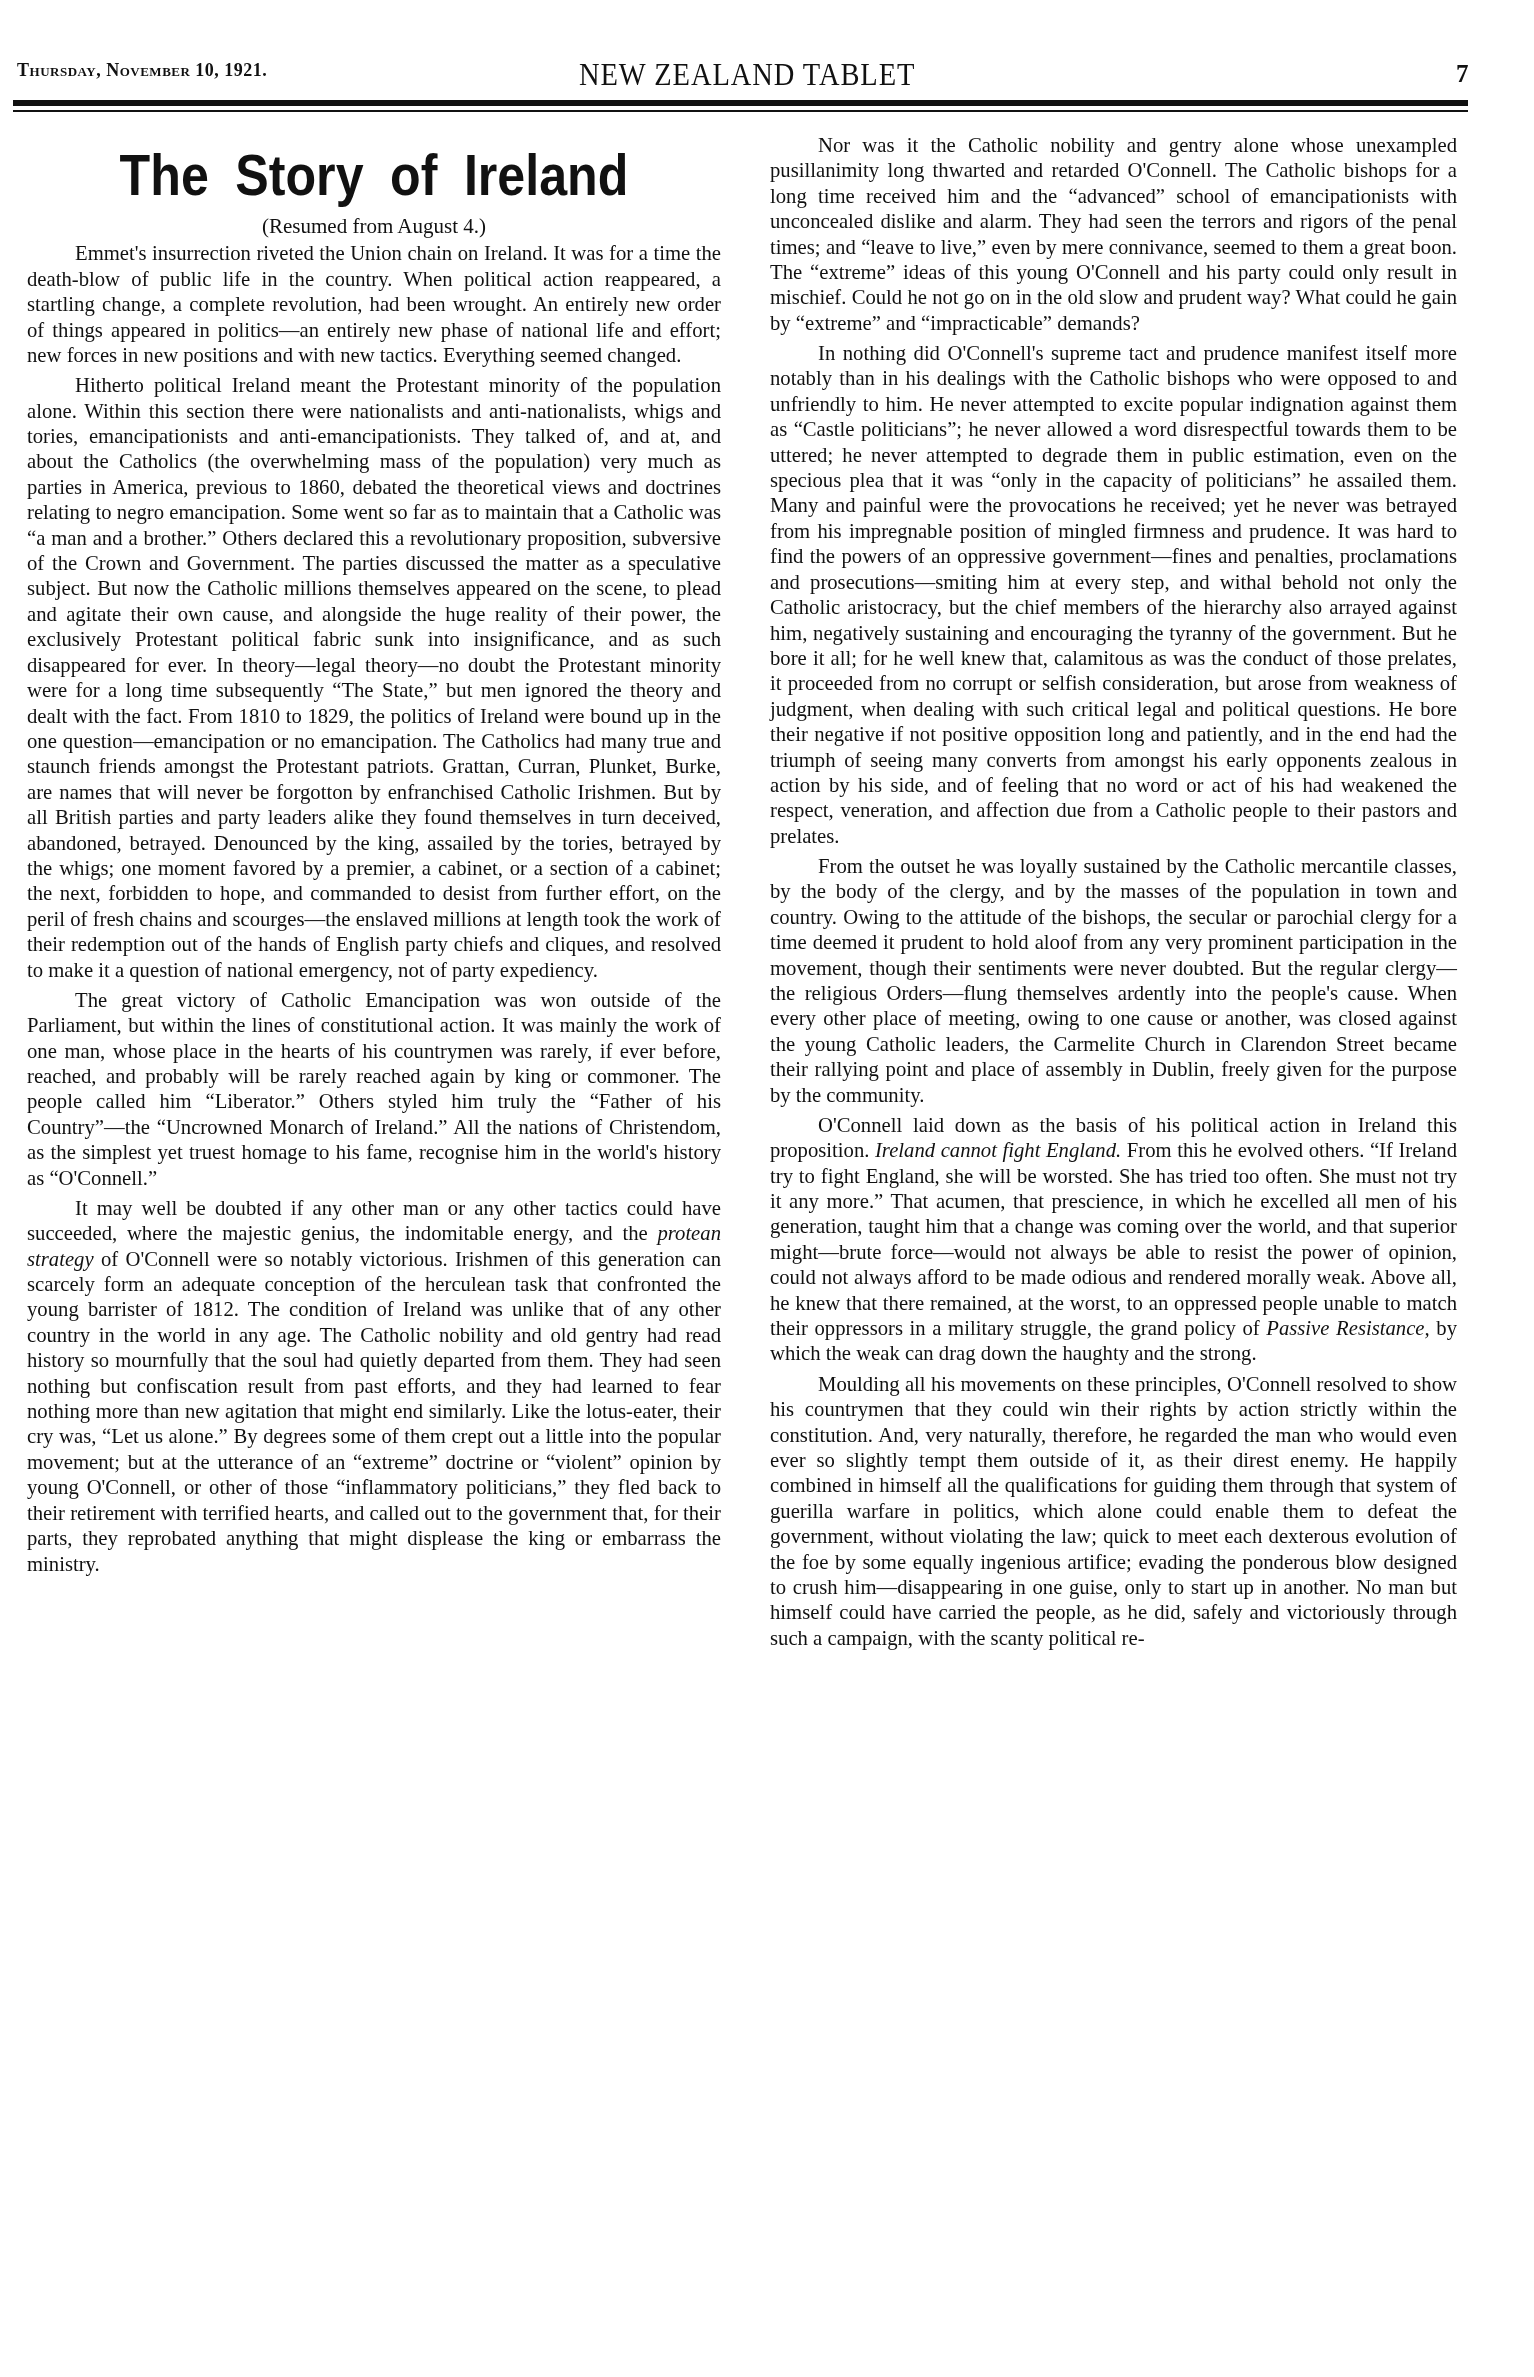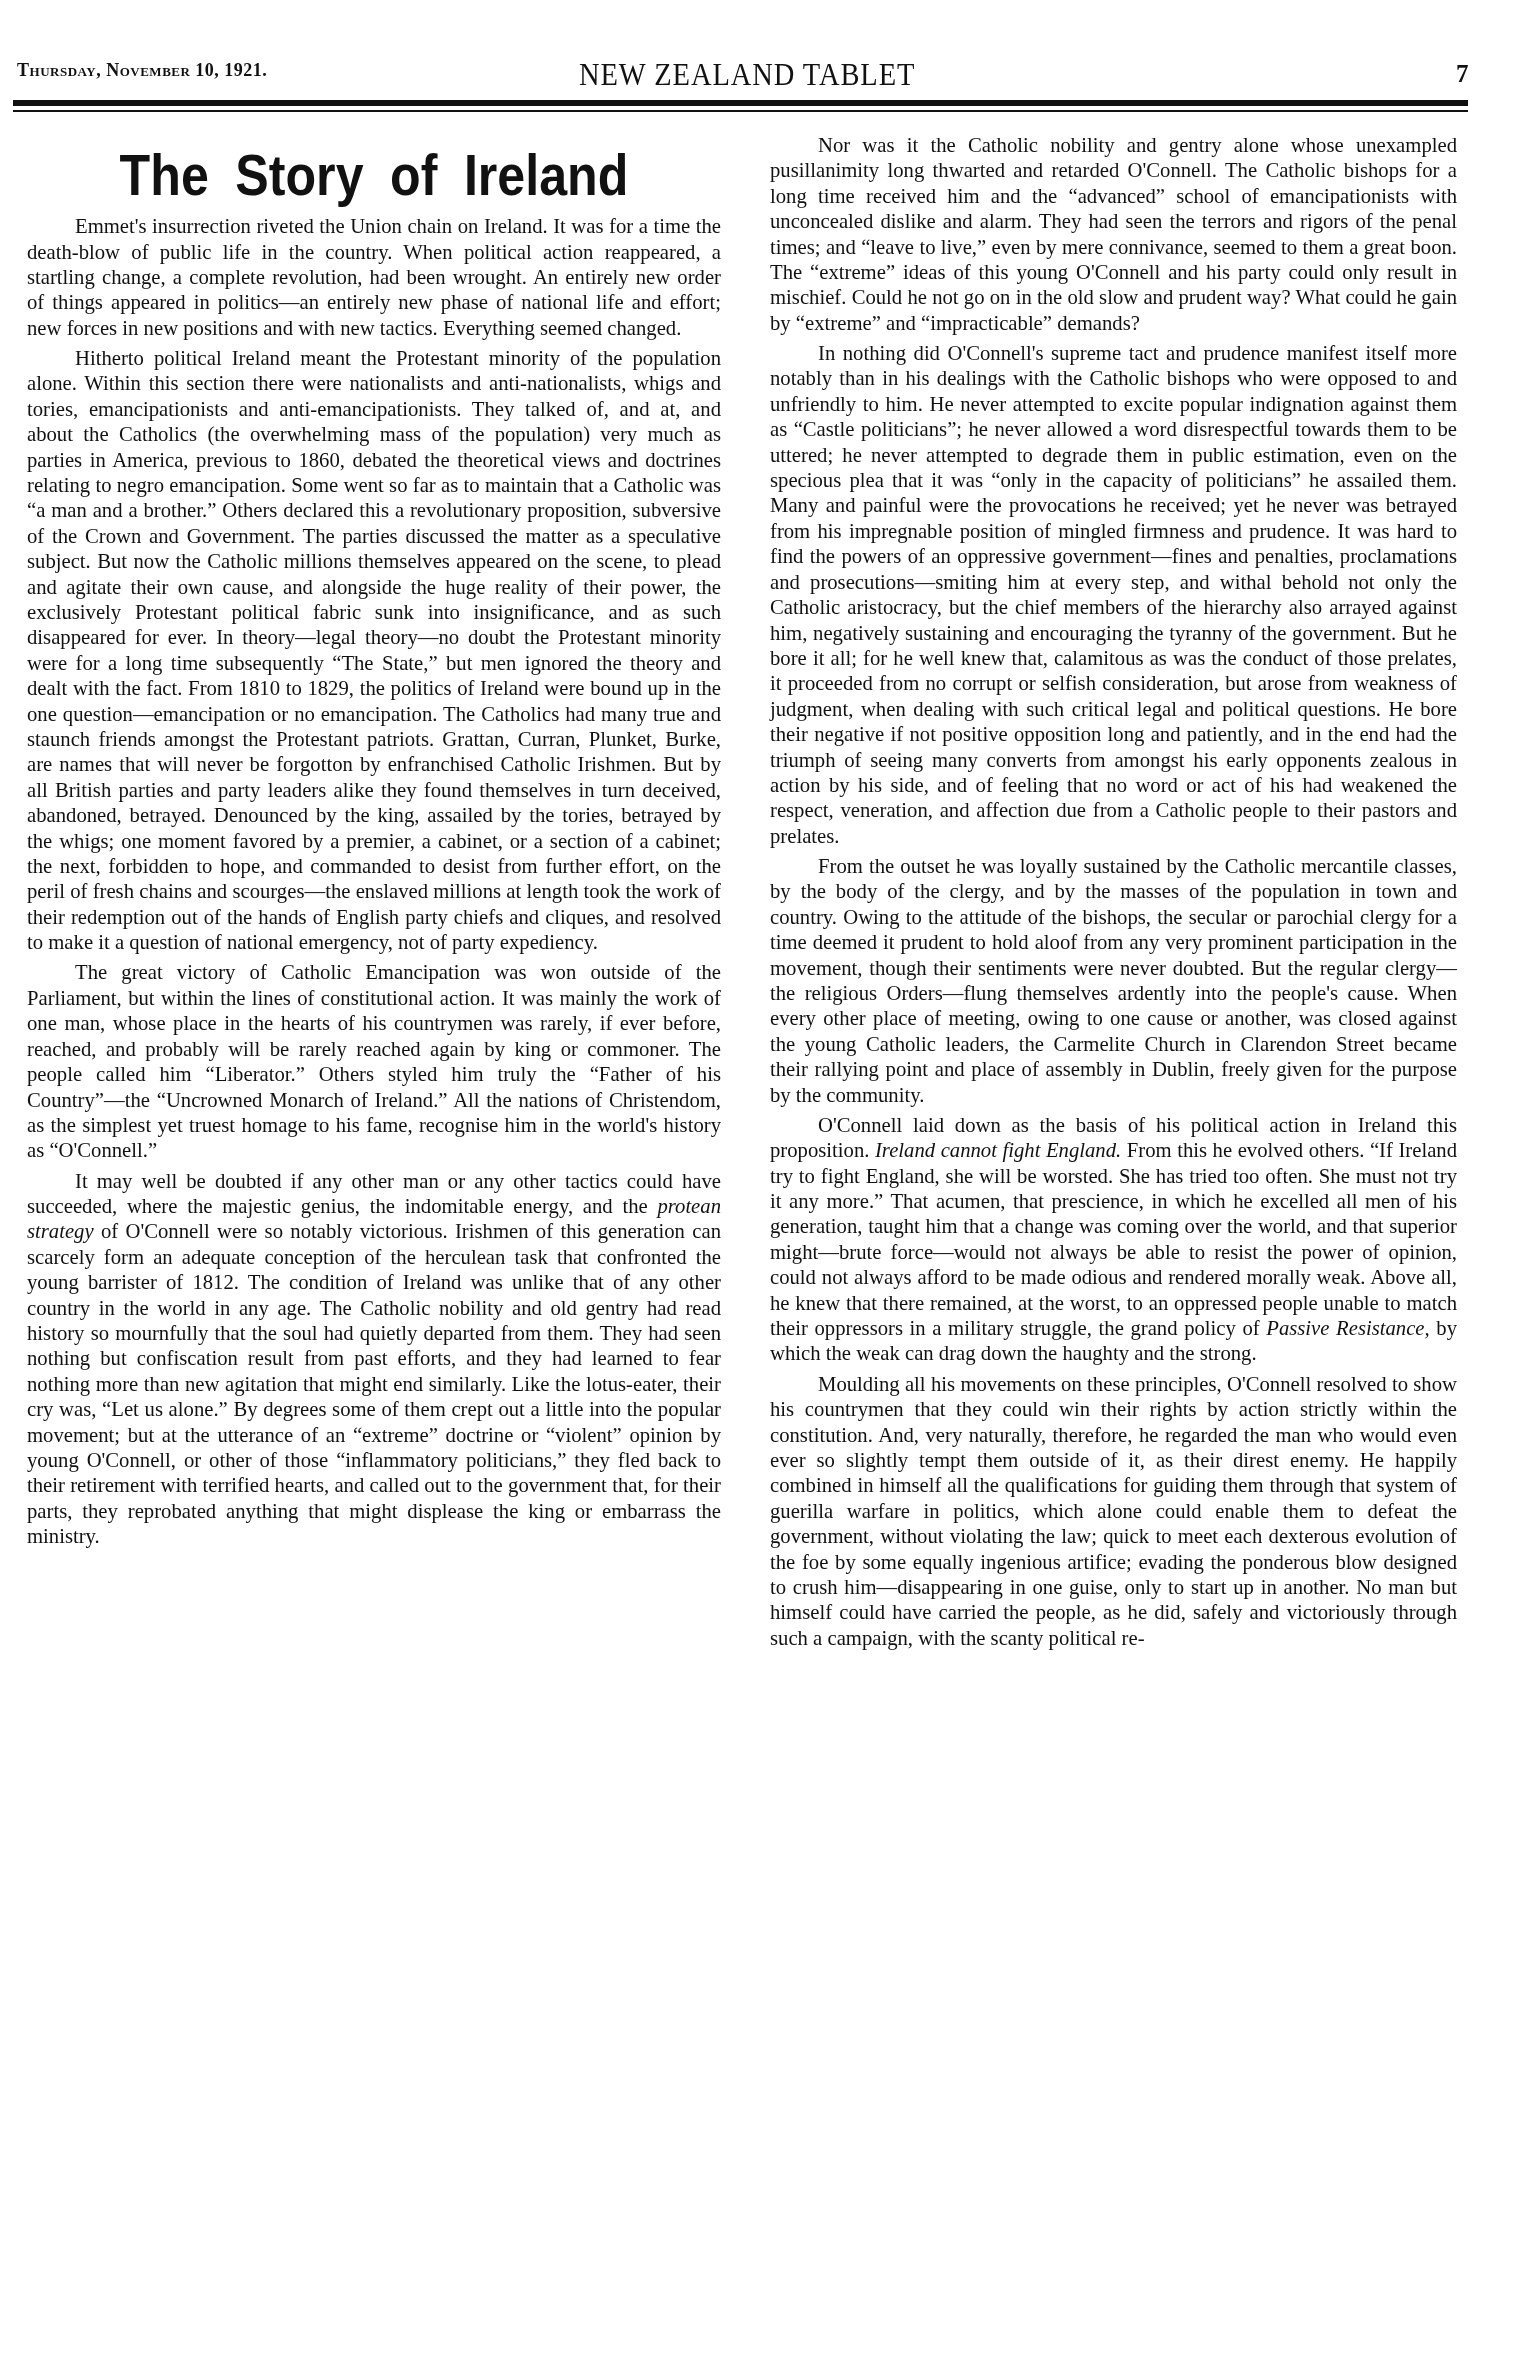--- a/index.html
+++ b/index.html
@@ -81,20 +81,21 @@
 <div class="masthead">
   <span class="date">Thursday, November 10, 1921.</span>
   <span class="paper-title">NEW ZEALAND TABLET</span>
   <span class="page-number">7</span>
 </div>
 <div class="rule-thick" style="top:100px;"></div>
 <div class="rule-thin" style="top:110px;"></div>
 
 <div class="col col-left">
   <div class="article-title">The Story of Ireland</div>
+  <div class="resumed">(Resumed from August 4.)</div>
   <p class="para">Emmet's insurrection riveted the Union chain on Ireland. It was for a time the death-blow of public life in the country. When political action reappeared, a startling change, a complete revolution, had been wrought. An entirely new order of things appeared in politics—an entirely new phase of national life and effort; new forces in new positions and with new tactics. Everything seemed changed.</p>
   <p class="para">Hitherto political Ireland meant the Protestant minority of the population alone. Within this section there were nationalists and anti-nationalists, whigs and tories, emancipationists and anti-emancipationists. They talked of, and at, and about the Catholics (the overwhelming mass of the population) very much as parties in America, previous to 1860, debated the theoretical views and doctrines relating to negro emancipation. Some went so far as to maintain that a Catholic was “a man and a brother.” Others declared this a revolutionary proposition, subversive of the Crown and Government. The parties discussed the matter as a speculative subject. But now the Catholic millions themselves appeared on the scene, to plead and agitate their own cause, and alongside the huge reality of their power, the exclusively Protestant political fabric sunk into insignificance, and as such disappeared for ever. In theory—legal theory—no doubt the Protestant minority were for a long time subsequently “The State,” but men ignored the theory and dealt with the fact. From 1810 to 1829, the politics of Ireland were bound up in the one question—emancipation or no emancipation. The Catholics had many true and staunch friends amongst the Protestant patriots. Grattan, Curran, Plunket, Burke, are names that will never be forgotton by enfranchised Catholic Irishmen. But by all British parties and party leaders alike they found themselves in turn deceived, abandoned, betrayed. Denounced by the king, assailed by the tories, betrayed by the whigs; one moment favored by a premier, a cabinet, or a section of a cabinet; the next, forbidden to hope, and commanded to desist from further effort, on the peril of fresh chains and scourges—the enslaved millions at length took the work of their redemption out of the hands of English party chiefs and cliques, and resolved to make it a question of national emergency, not of party expediency.</p>
   <p class="para">The great victory of Catholic Emancipation was won outside of the Parliament, but within the lines of constitutional action. It was mainly the work of one man, whose place in the hearts of his countrymen was rarely, if ever before, reached, and probably will be rarely reached again by king or commoner. The people called him “Liberator.” Others styled him truly the “Father of his Country”—the “Uncrowned Monarch of Ireland.” All the nations of Christendom, as the simplest yet truest homage to his fame, recognise him in the world's history as “O'Connell.”</p>
   <p class="para"><span>It may well be doubted if any other man or any other tactics could have succeeded, where the majestic genius, the indomitable energy, and the </span><em>protean strategy</em><span> of O'Connell were so notably victorious. Irishmen of this generation can scarcely form an adequate conception of the herculean task that confronted the young barrister of 1812. The condition of Ireland was unlike that of any other country in the world in any age. The Catholic nobility and old gentry had read history so mournfully that the soul had quietly departed from them. They had seen nothing but confiscation result from past efforts, and they had learned to fear nothing more than new agitation that might end similarly. Like the lotus-eater, their cry was, “Let us alone.” By degrees some of them crept out a little into the popular movement; but at the utterance of an “extreme” doctrine or “violent” opinion by young O'Connell, or other of those “inflammatory politicians,” they fled back to their retirement with terrified hearts, and called out to the government that, for their parts, they reprobated anything that might displease the king or embarrass the ministry.</span></p>
 </div>
 
 <div class="col col-right">
   <p class="para">Nor was it the Catholic nobility and gentry alone whose unexampled pusillanimity long thwarted and retarded O'Connell. The Catholic bishops for a long time received him and the “advanced” school of emancipationists with unconcealed dislike and alarm. They had seen the terrors and rigors of the penal times; and “leave to live,” even by mere connivance, seemed to them a great boon. The “extreme” ideas of this young O'Connell and his party could only result in mischief. Could he not go on in the old slow and prudent way? What could he gain by “extreme” and “impracticable” demands?</p>
   <p class="para">In nothing did O'Connell's supreme tact and prudence manifest itself more notably than in his dealings with the Catholic bishops who were opposed to and unfriendly to him. He never attempted to excite popular indignation against them as “Castle politicians”; he never allowed a word disrespectful towards them to be uttered; he never attempted to degrade them in public estimation, even on the specious plea that it was “only in the capacity of politicians” he assailed them. Many and painful were the provocations he received; yet he never was betrayed from his impregnable position of mingled firmness and prudence. It was hard to find the powers of an oppressive government—fines and penalties, proclamations and prosecutions—smiting him at every step, and withal behold not only the Catholic aristocracy, but the chief members of the hierarchy also arrayed against him, negatively sustaining and encouraging the tyranny of the government. But he bore it all; for he well knew that, calamitous as was the conduct of those prelates, it proceeded from no corrupt or selfish consideration, but arose from weakness of judgment, when dealing with such critical legal and political questions. He bore their negative if not positive opposition long and patiently, and in the end had the triumph of seeing many converts from amongst his early opponents zealous in action by his side, and of feeling that no word or act of his had weakened the respect, veneration, and affection due from a Catholic people to their pastors and prelates.</p>
   <p class="para">From the outset he was loyally sustained by the Catholic mercantile classes, by the body of the clergy, and by the masses of the population in town and country. Owing to the attitude of the bishops, the secular or parochial clergy for a time deemed it prudent to hold aloof from any very prominent participation in the movement, though their sentiments were never doubted. But the regular clergy—the religious Orders—flung themselves ardently into the people's cause. When every other place of meeting, owing to one cause or another, was closed against the young Catholic leaders, the Carmelite Church in Clarendon Street became their rallying point and place of assembly in Dublin, freely given for the purpose by the community.</p>

